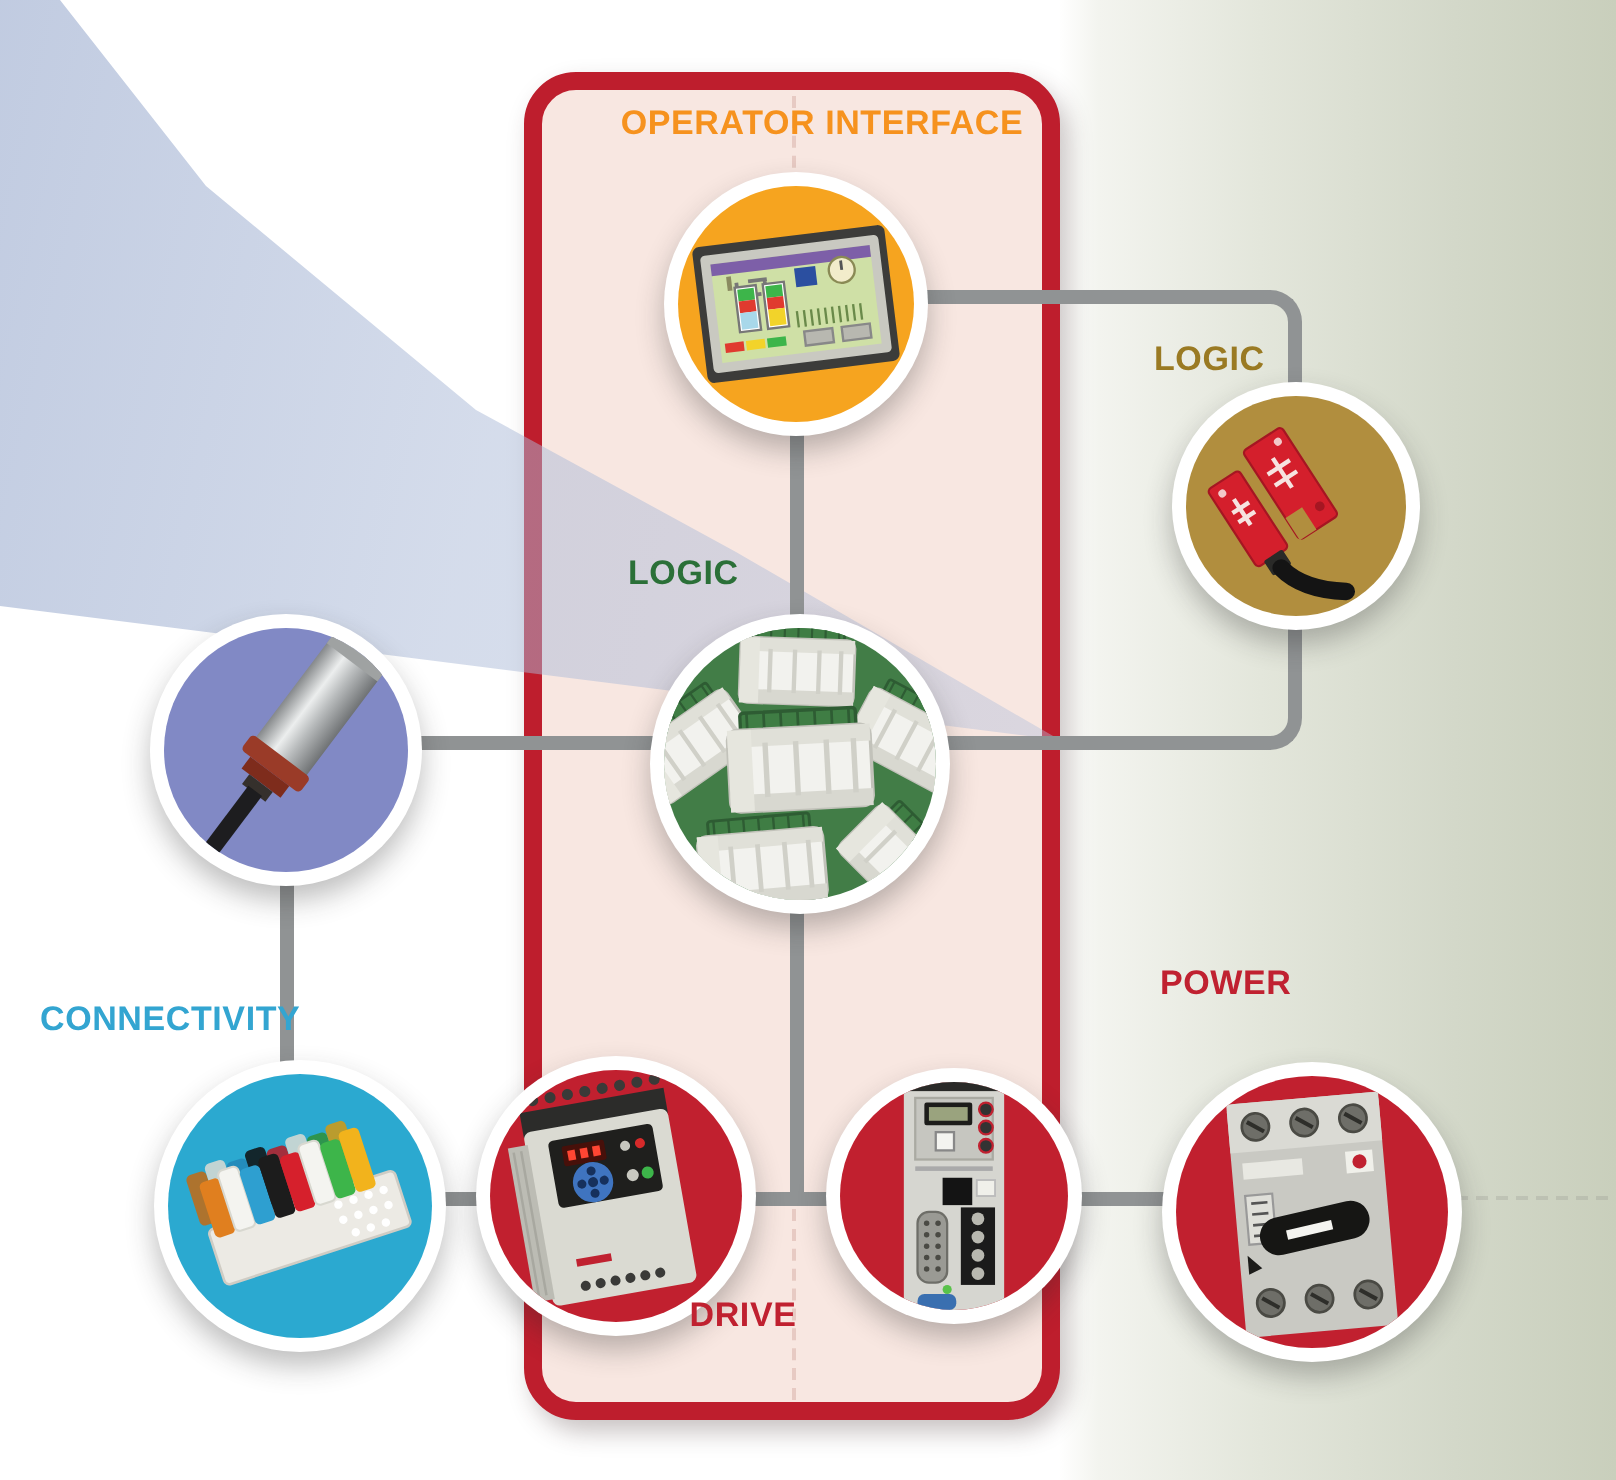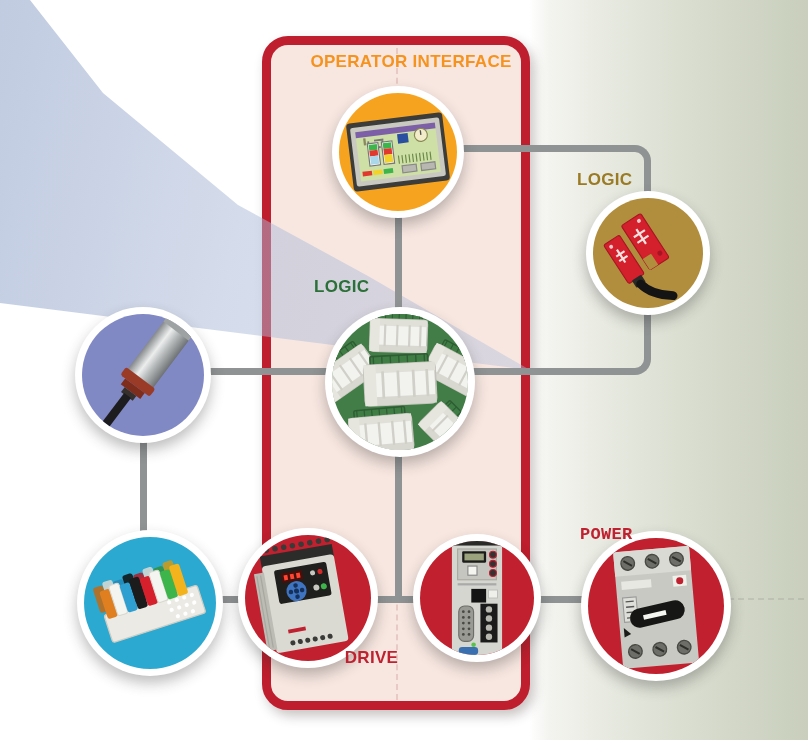--- a/index.html
+++ b/index.html
@@ -59,21 +59,21 @@
   #node-servo{left:413px;top:534px;width:128px;height:128px;} #node-servo .disc{width:114px;height:114px;}
   #node-power{left:581px;top:531px;width:150px;height:150px;} #node-power .disc{width:136px;height:136px;}
   
   .lbl{z-index:6;font-weight:bold;font-size:17px;letter-spacing:.3px;white-space:nowrap;}
   #lbl-oi{left:262px;top:52px;width:268px;text-align:center;padding-left:15px;}
   #lbl-safety{left:577px;top:170px;}
   #lbl-sensors{left:20px;top:278px;}
   #lbl-logic{left:314px;top:277px;}
   #lbl-conn{left:20px;top:500px;}
   #lbl-drive{left:262px;top:648px;width:219px;text-align:center;}
-  #lbl-power{left:580px;top:525px;font-family:Liberation Mono, monospace;}
+  #lbl-power{left:580px;top:482px;}
 </style>
 </head>
 <body>
 
 <div id="stage">
 
   <div class="abs" id="frame" style="background-color: rgb(248, 231, 225); border-color: rgb(190, 30, 45);"></div>
 
   <div class="abs" id="beam"></div>
 
@@ -364,15 +364,16 @@
             <path d="M29 80 l6 4 M47 80 l6 4 M65 80 l6 4" stroke="#2e2e2a" stroke-width="1.5"></path>
           </g>
         </g>
       </svg>
     </div>
   </div>
 
   <div class="abs lbl" id="lbl-oi" style="color: rgb(246, 146, 30);">OPERATOR INTERFACE</div>
   <div class="abs lbl" id="lbl-safety" style="color: rgb(154, 122, 35);">LOGIC</div>
   <div class="abs lbl" id="lbl-logic" style="color: rgb(43, 112, 56);">LOGIC</div>
+  <div class="abs lbl" id="lbl-conn" style="color: rgb(51, 165, 209);">CONNECTIVITY</div>
   <div class="abs lbl" id="lbl-drive" style="color: rgb(192, 33, 48);">DRIVE</div>
   <div class="abs lbl" id="lbl-power" style="color: rgb(192, 33, 48);">POWER</div>
 </div>
 
 </body></html>

